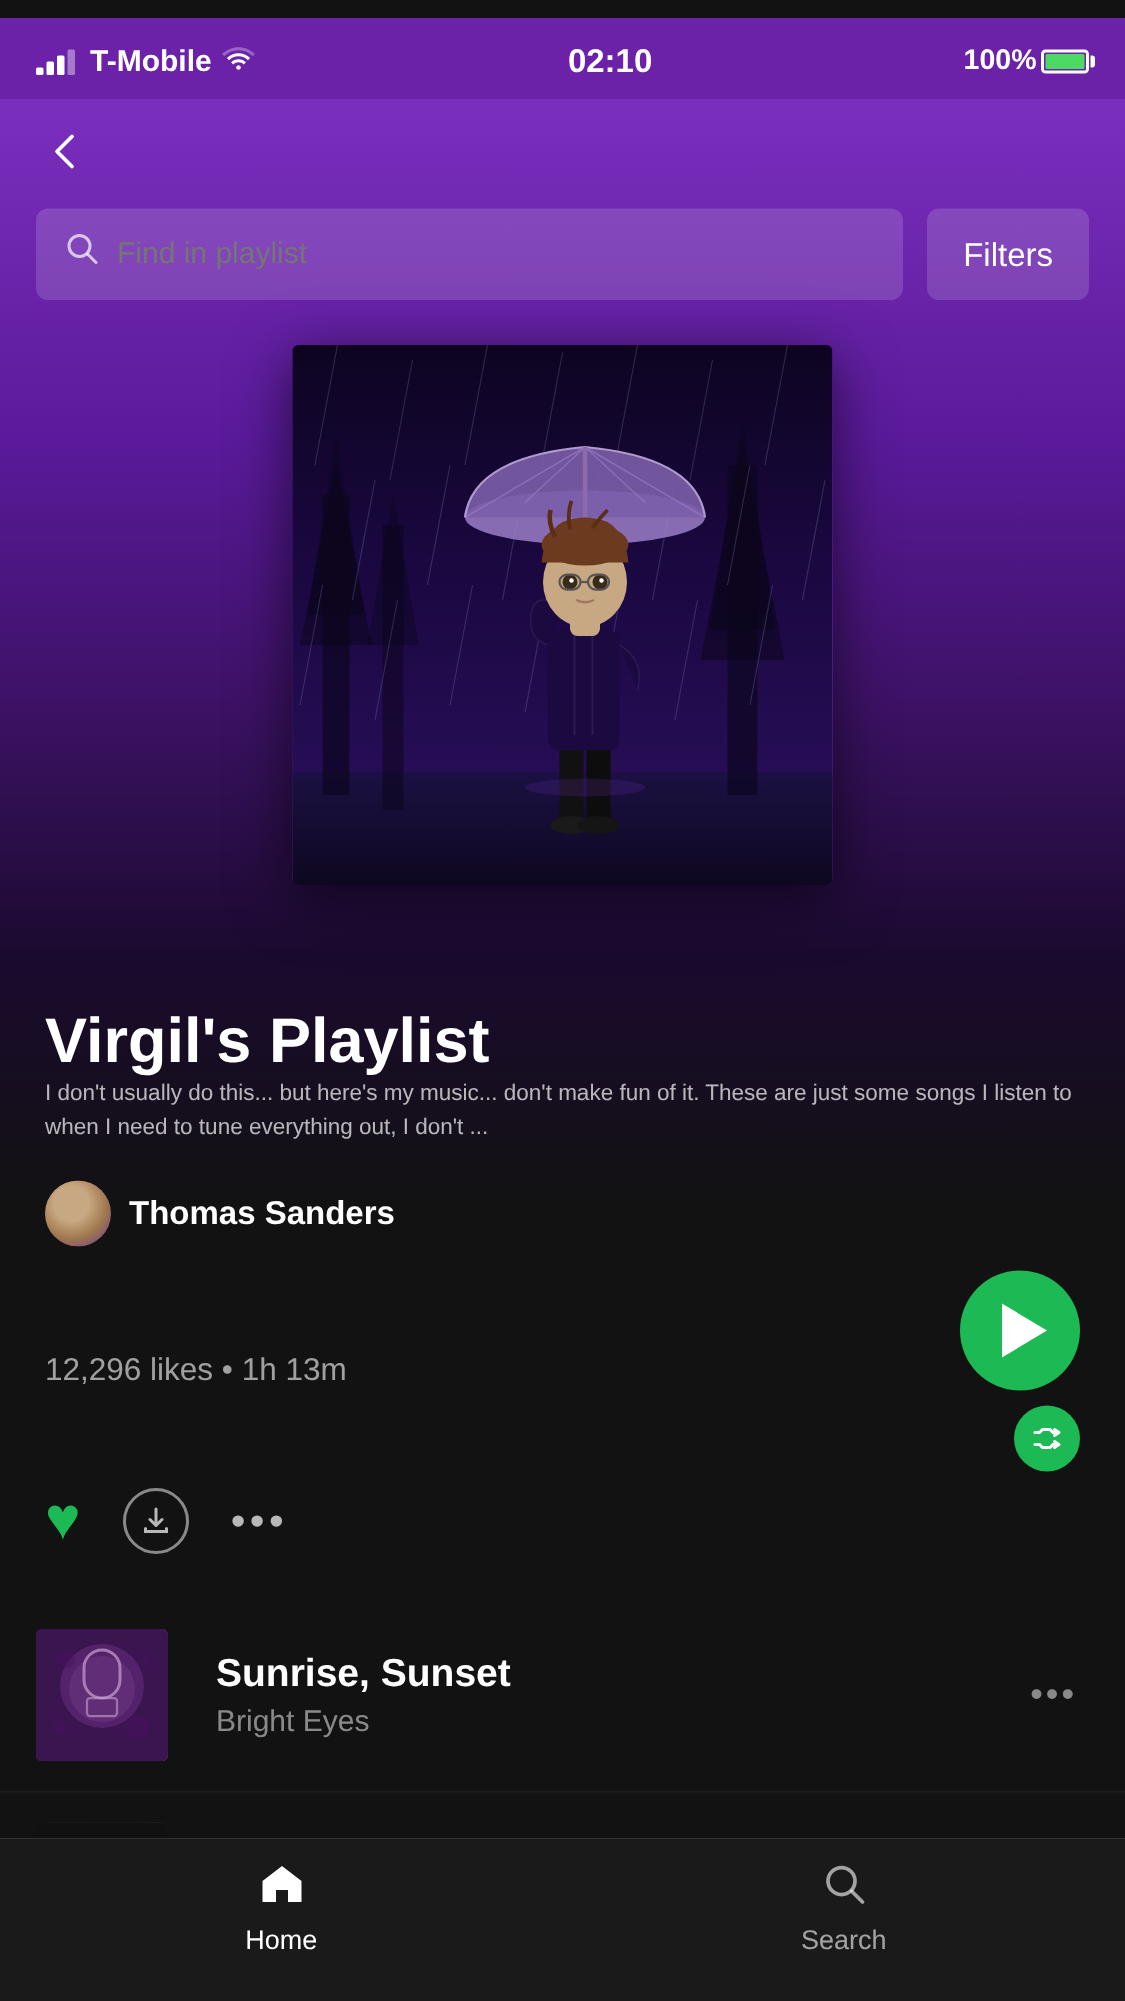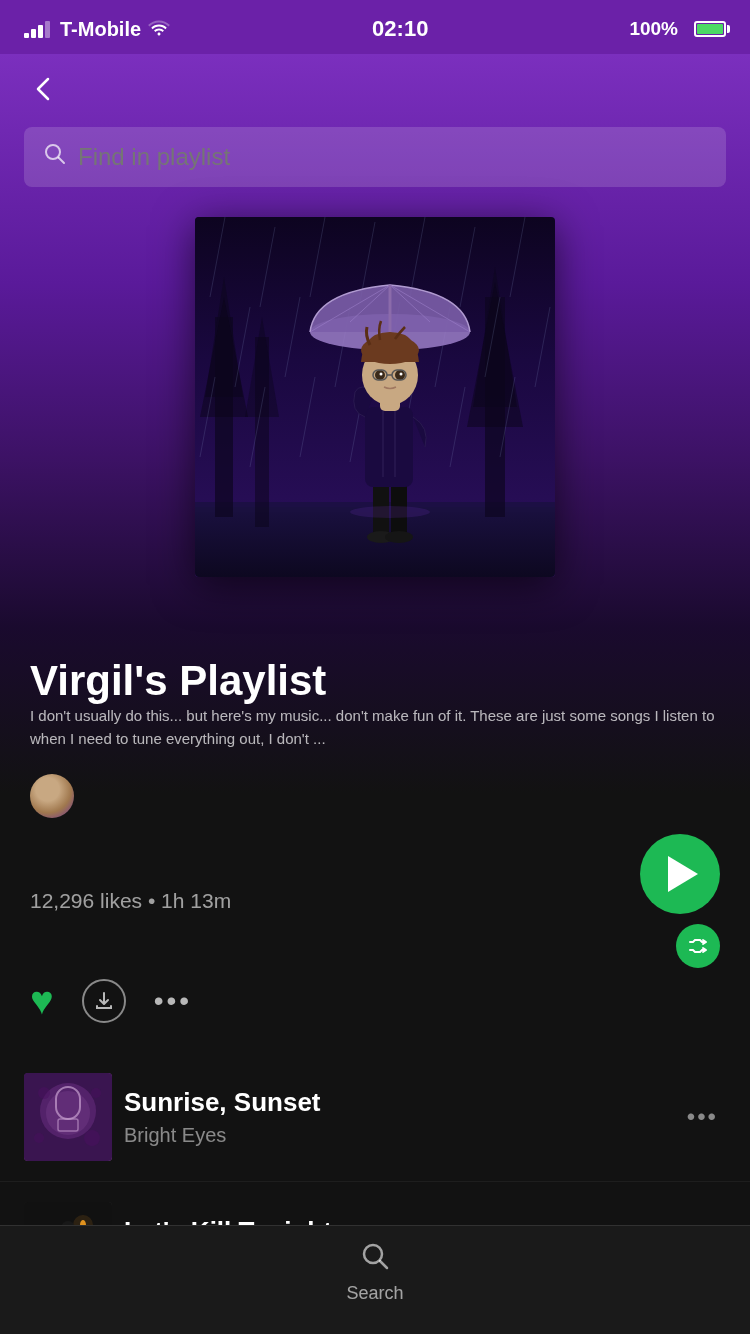--- a/index.html
+++ b/index.html
@@ -14,20 +14,21 @@
     }
 
     
     .status-bar {
       background: #6B21A8;
       display: flex;
       justify-content: space-between;
       align-items: center;
       padding: 12px 24px 8px;
       height: 54px;
+      margin-top: 12px;
     }
     .status-left {
       display: flex;
       align-items: center;
       gap: 6px;
       font-size: 22px;
       font-weight: 600;
     }
     .signal-bars {
       display: flex;
@@ -38,21 +39,21 @@
     .signal-bars span {
       background: #fff;
       width: 5px;
       border-radius: 1px;
     }
     .wifi-icon { font-size: 20px; }
     .status-center { font-size: 22px; font-weight: 700; }
     .status-right {
       display: flex;
       align-items: center;
-      gap: 16px;
+      gap: 3px;
       font-size: 18px;
       font-weight: 600;
     }
     .battery-container {
       display: flex;
       align-items: center;
       gap: 4px;
     }
     .battery-icon {
       width: 32px;
@@ -117,21 +118,21 @@
       display: flex;
       align-items: center;
       padding: 16px 20px;
       gap: 12px;
     }
     .search-input-wrapper input {
       background: none;
       border: none;
       outline: none;
       color: rgba(255,255,255,0.7);
-      font-size: 24px;
+      font-size: 20px;
       width: 100%;
     }
     .search-icon-svg {
       color: rgba(255,255,255,0.7);
       font-size: 24px;
       flex-shrink: 0;
     }
     .filters-btn {
       background: rgba(255,255,255,0.15);
       border: none;
@@ -278,21 +279,21 @@
 
     
     .song-list {
       background: #121212;
       padding: 10px 0;
     }
     .song-item {
       display: flex;
       align-items: center;
       padding: 20px 24px;
-      gap: 12px;
+      gap: 32px;
       border-bottom: 1px solid rgba(255,255,255,0.05);
     }
     .song-thumb {
       width: 88px;
       height: 88px;
       border-radius: 4px;
       flex-shrink: 0;
       overflow: hidden;
     }
     .song-thumb-1 {
@@ -407,20 +408,21 @@
   <div class="search-bar-row">
     <div class="search-input-wrapper">
       <span class="search-icon-svg">
         <svg width="22" height="22" viewBox="0 0 22 22" fill="none">
           <circle cx="9" cy="9" r="7" stroke="rgba(255,255,255,0.7)" stroke-width="2"></circle>
           <path d="M14.5 14.5 L20 20" stroke="rgba(255,255,255,0.7)" stroke-width="2" stroke-linecap="round"></path>
         </svg>
       </span>
       <input type="text" readonly="" placeholder="Find in playlist" style="">
     </div>
+    <button class="filters-btn">Filters</button>
   </div>
 
   <div class="cover-container">
     <div class="cover-art">
       <div class="cover-art-inner">
         <svg class="cover-svg" viewBox="0 0 360 360" xmlns="http://www.w3.org/2000/svg">
 
           <defs>
             <linearGradient id="bgGrad" x1="0%" y1="0%" x2="0%" y2="100%">
               <stop offset="0%" style="stop-color:#0d0420;stop-opacity:1"></stop>
@@ -530,20 +532,21 @@
 </div>
 
 <div class="info-section">
   <h1 class="playlist-title">Virgil's Playlist</h1>
   <p class="playlist-desc">I don't usually do this... but here's my music... don't make fun of it. These are just some songs I listen to when I need to tune everything out, I don't ...</p>
 
   <div class="creator-row">
     <div class="creator-avatar">
       <div class="creator-avatar-inner"></div>
     </div>
+    <span class="creator-name">Thomas Sanders</span>
   </div>
 
   <div class="controls-row">
     <span class="stats-text">12,296 likes • 1h 13m</span>
     <div style="display:flex;flex-direction:column;align-items:center;gap:10px;">
       <button class="play-btn-large">
         <div class="play-triangle"></div>
       </button>
       <div class="shuffle-btn">
         <svg width="22" height="22" viewBox="0 0 22 22" fill="white">
@@ -617,20 +620,28 @@
     </div>
     <div class="song-info">
       <div class="song-title">Let's Kill Tonight</div>
       <div class="song-artist">Panic! At The Disco</div>
     </div>
     <span class="song-more">•••</span>
   </div>
 </div>
 
 <div class="bottom-nav">
+  <div class="nav-item active">
+    <span class="nav-icon">
+      <svg width="30" height="28" viewBox="0 0 30 28" fill="white">
+        <path d="M15 2L2 12v14h9v-8h8v8h9V12L15 2z"></path>
+      </svg>
+    </span>
+    <span class="nav-label">Home</span>
+  </div>
   <div class="nav-item">
     <span class="nav-icon">
       <svg width="28" height="28" viewBox="0 0 28 28" fill="none">
         <circle cx="12" cy="12" r="9" stroke="rgba(255,255,255,0.6)" stroke-width="2.5"></circle>
         <path d="M19 19L26 26" stroke="rgba(255,255,255,0.6)" stroke-width="2.5" stroke-linecap="round"></path>
       </svg>
     </span>
     <span class="nav-label">Search</span>
   </div>
 </div>

